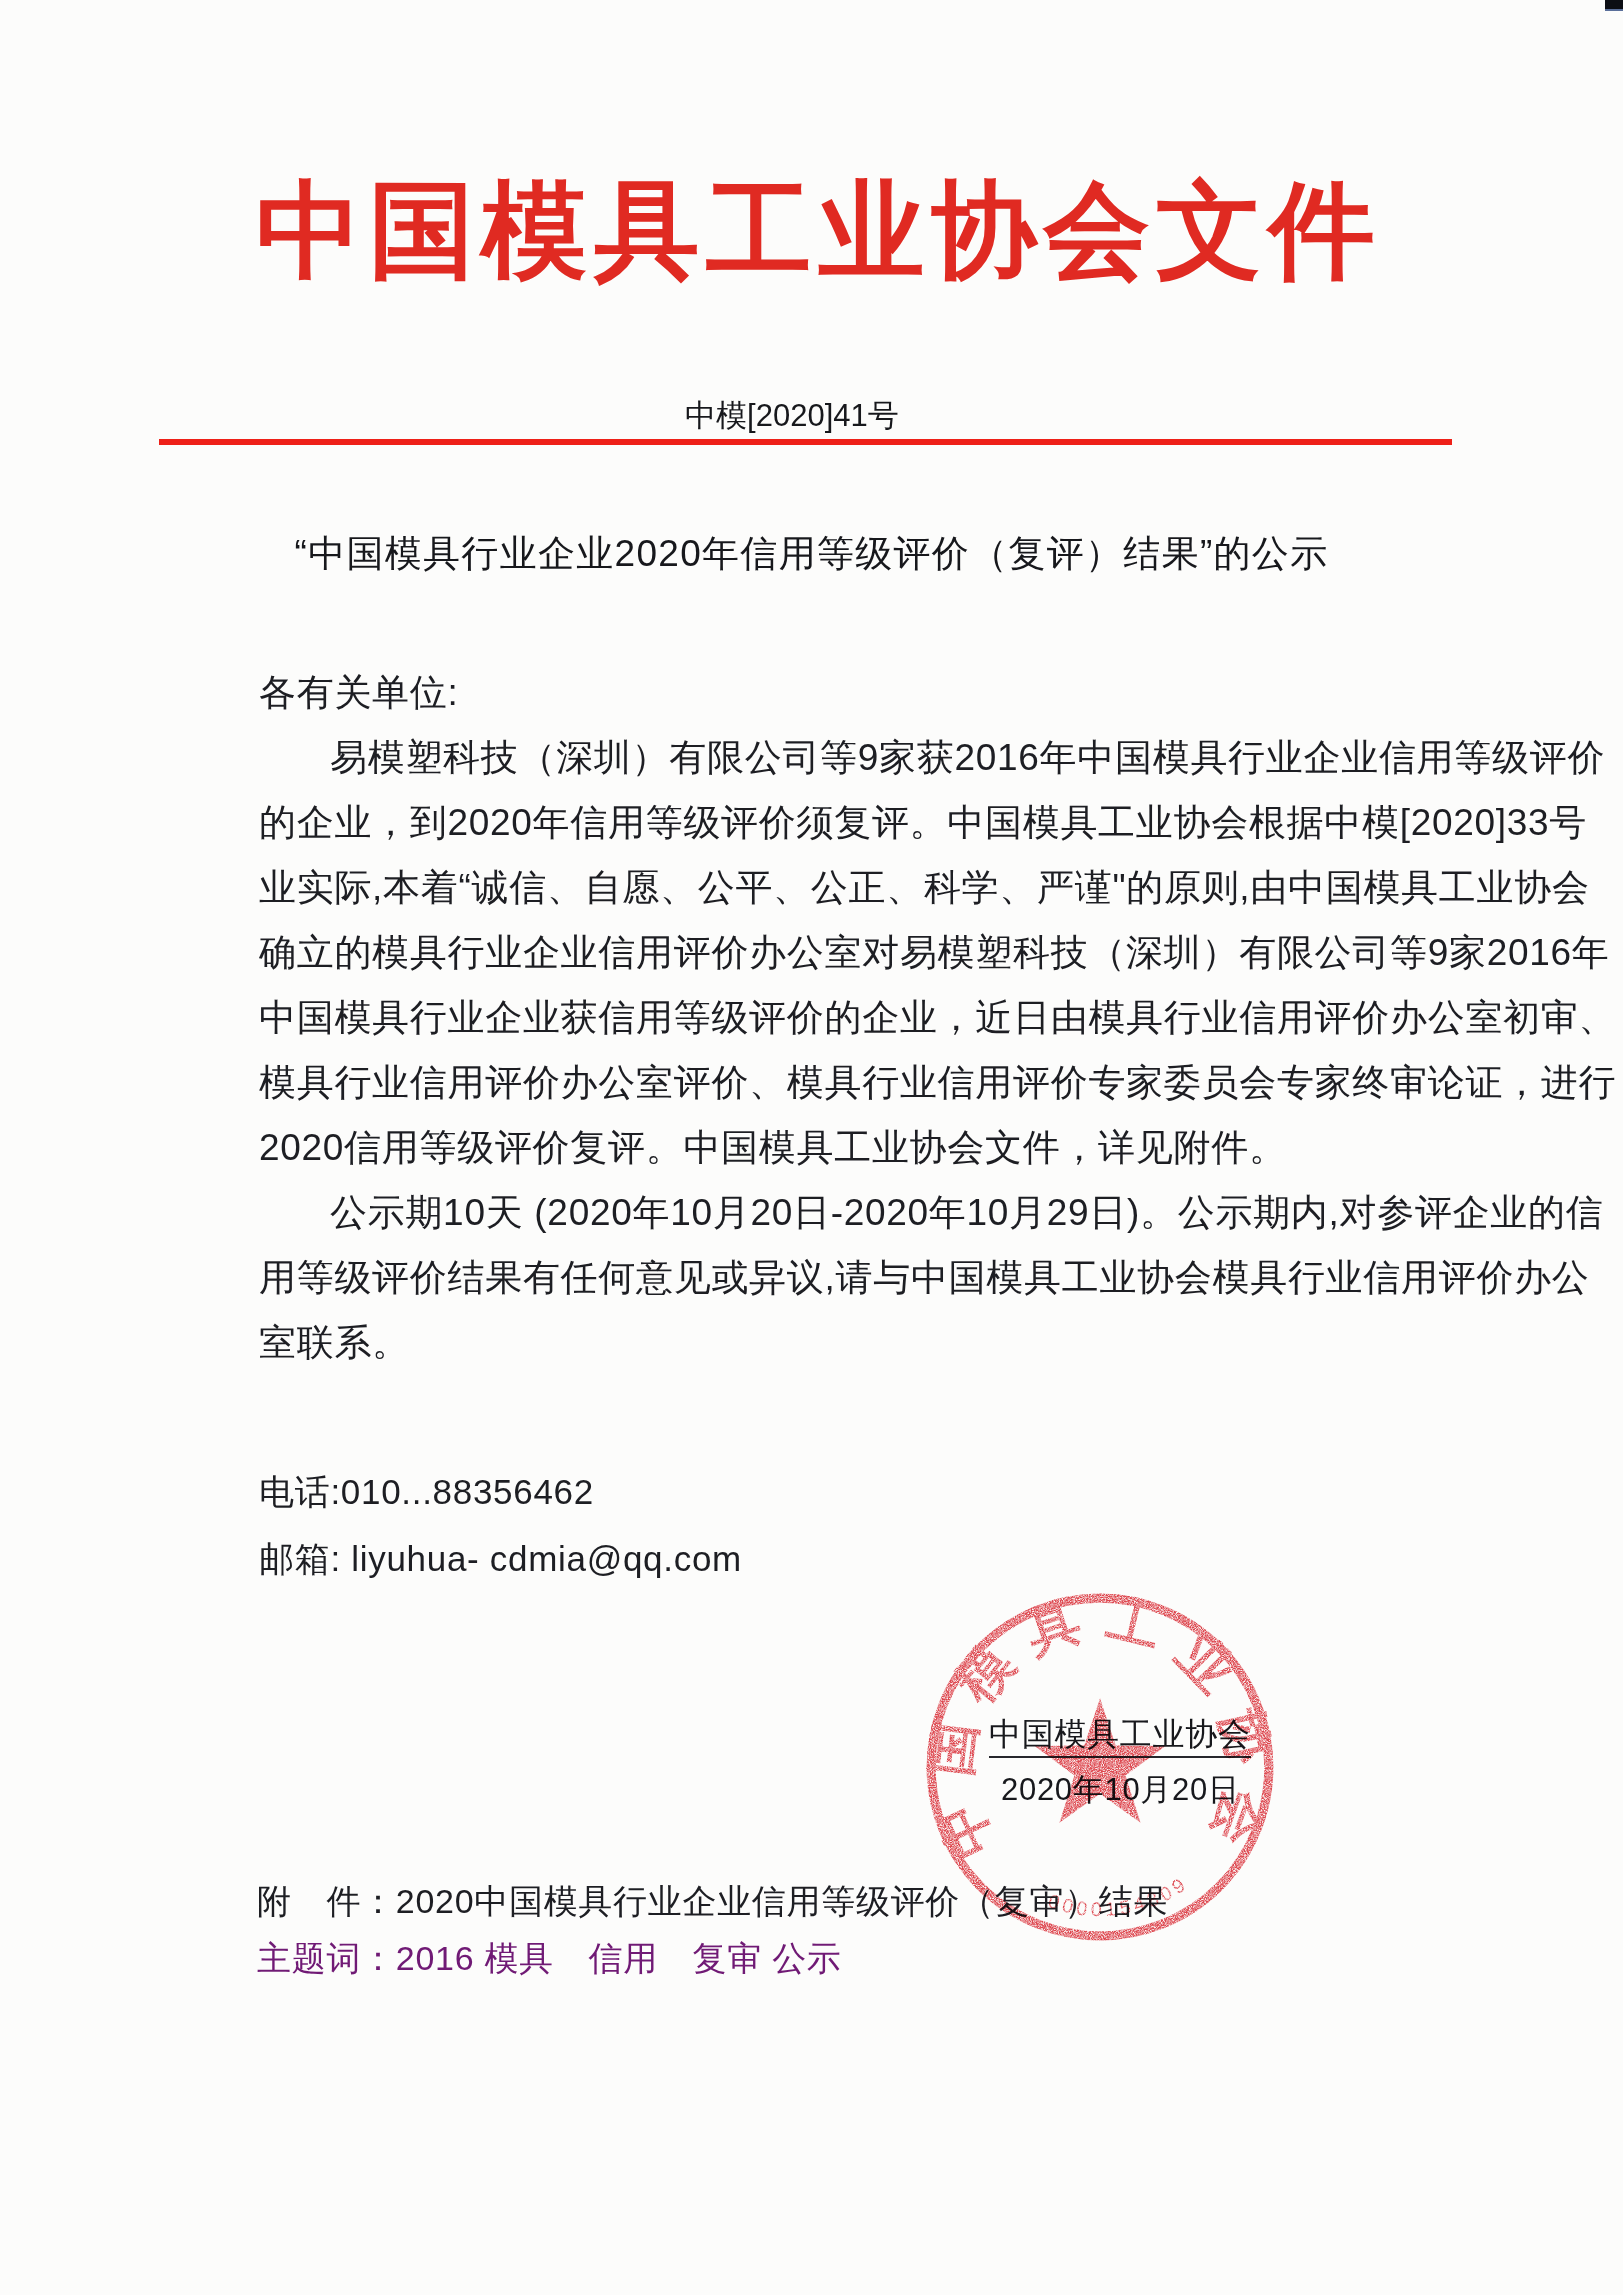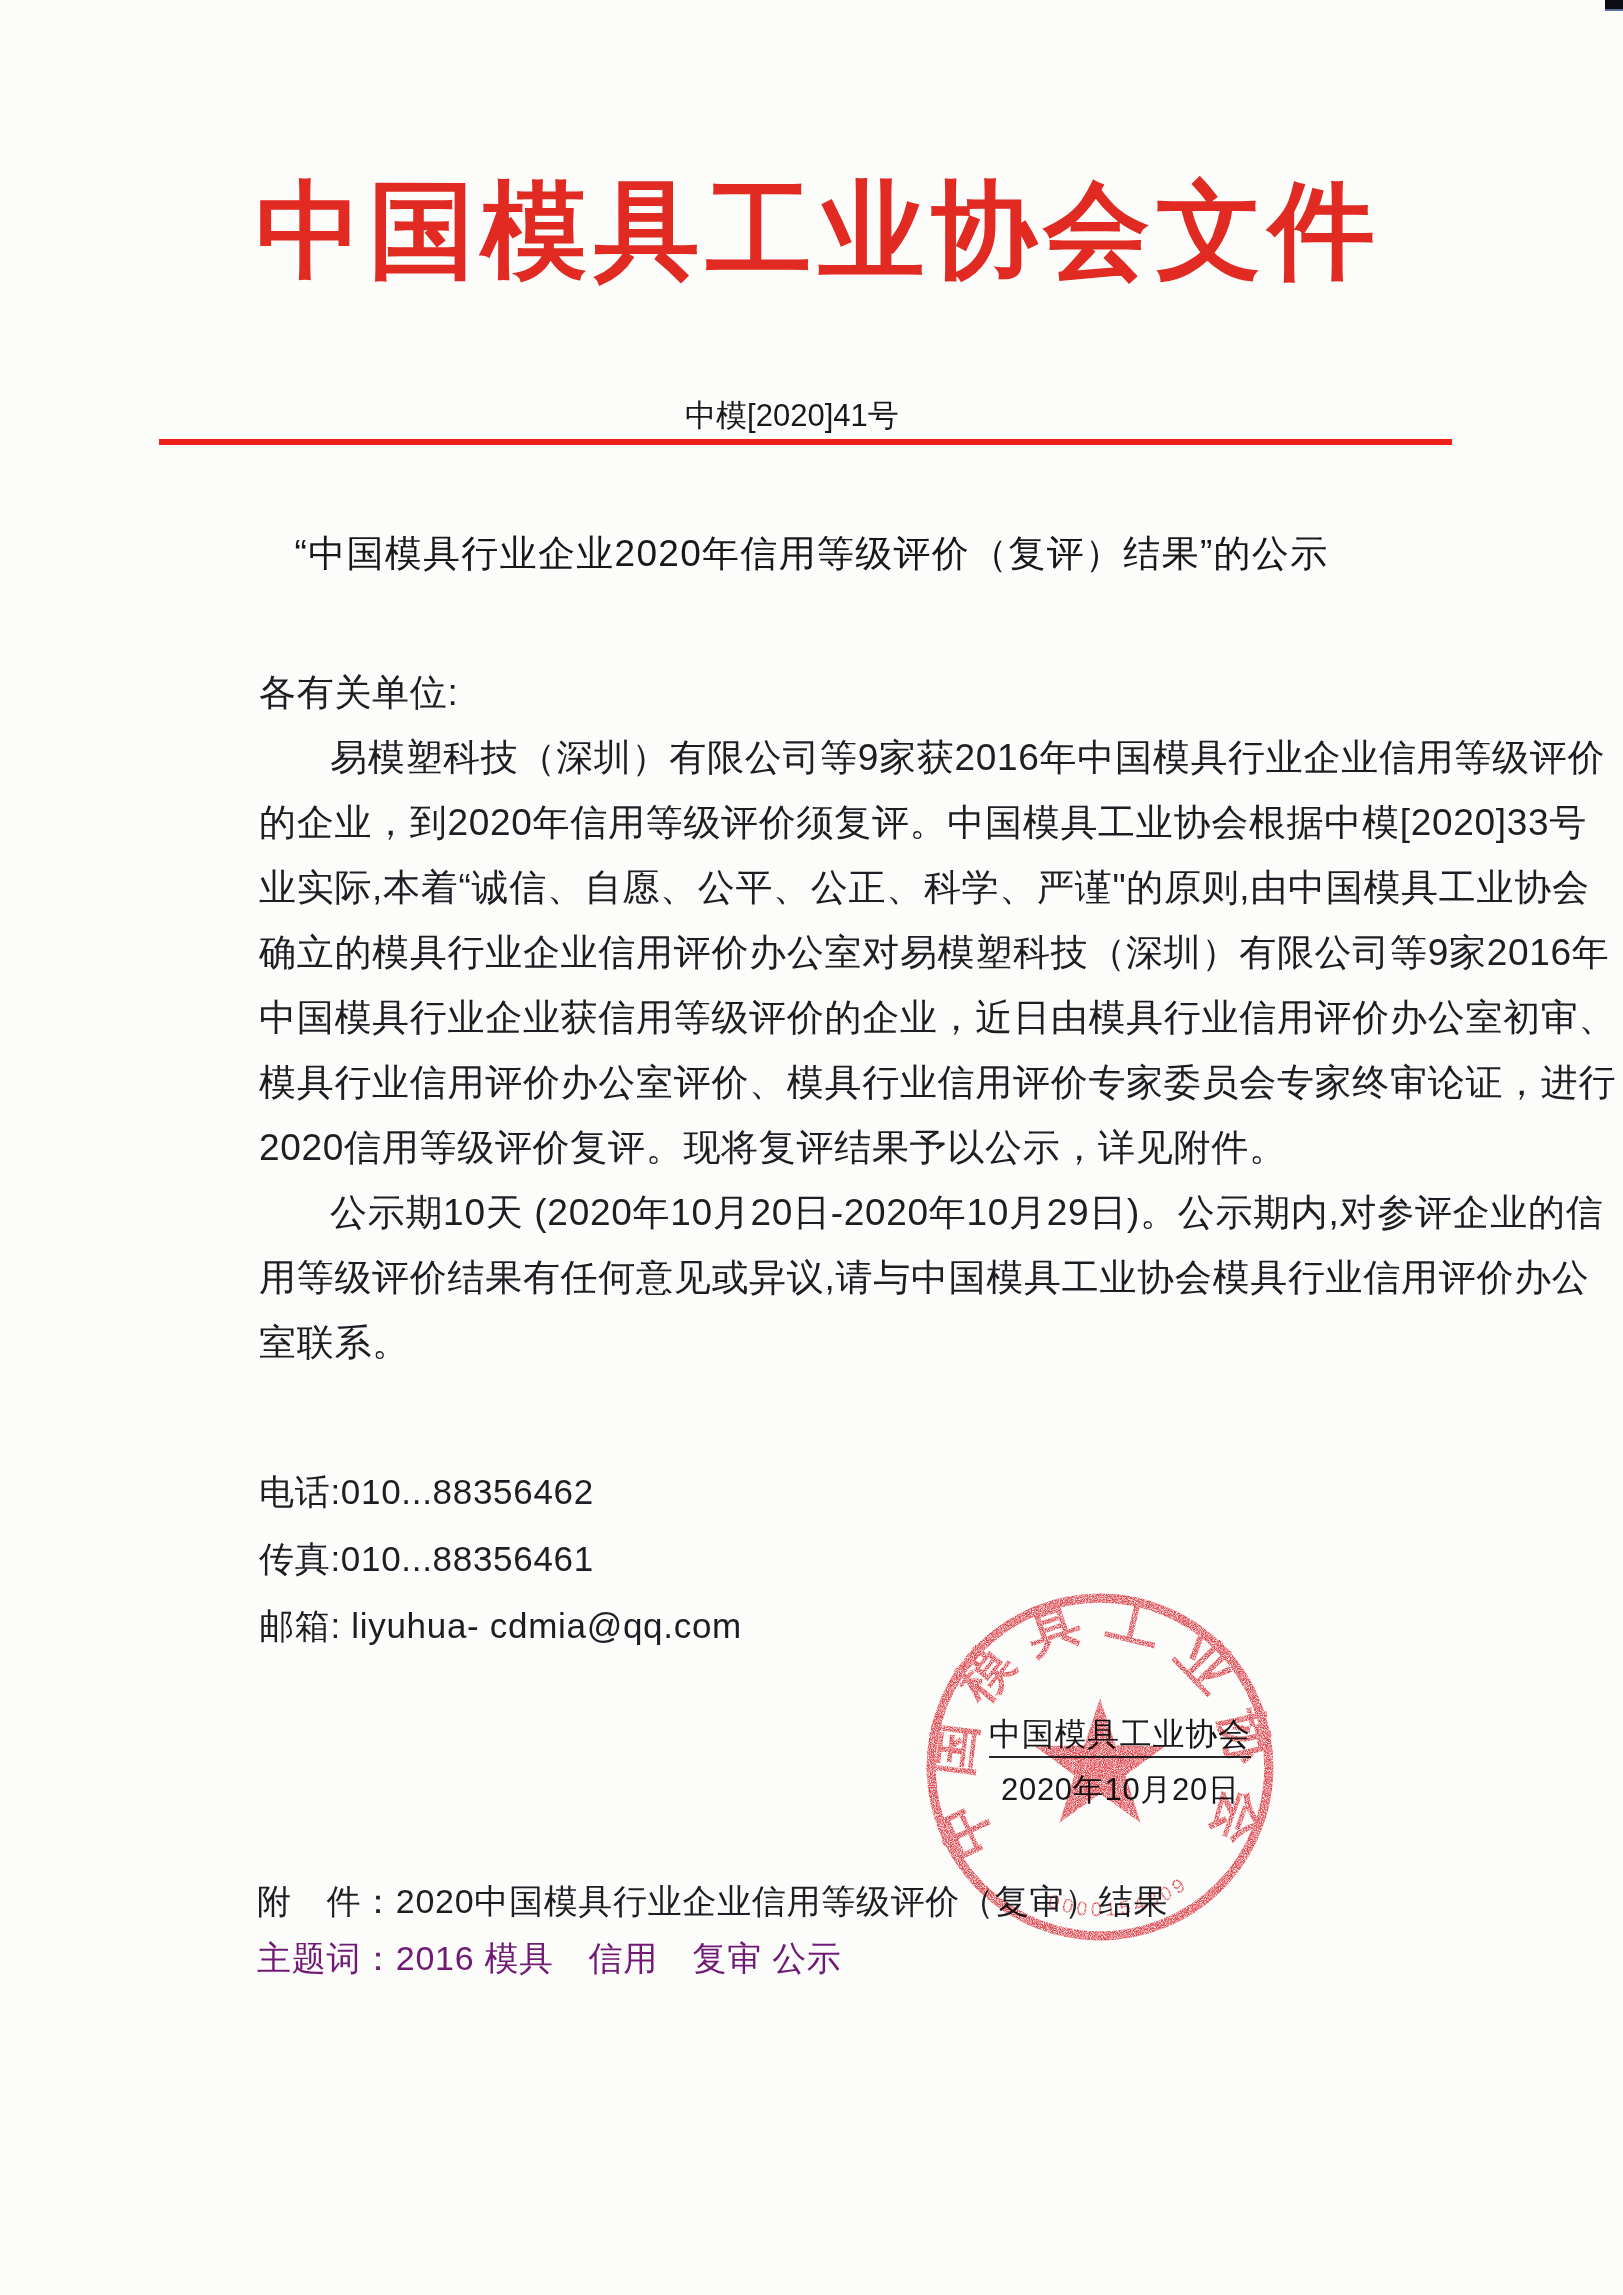--- a/index.html
+++ b/index.html
@@ -78,29 +78,28 @@
 <div class="abs ntitle">“中国模具行业企业2020年信用等级评价（复评）结果”的公示</div>
 
 <div class="abs bodyblock">
   <div class="bline">各有关单位:</div>
   <div class="bline ind">易模塑科技（深圳）有限公司等9家获2016年中国模具行业企业信用等级评价</div>
   <div class="bline">的企业，到2020年信用等级评价须复评。中国模具工业协会根据中模[2020]33号</div>
   <div class="bline">业实际,本着“诚信、自愿、公平、公正、科学、严谨"的原则,由中国模具工业协会</div>
   <div class="bline">确立的模具行业企业信用评价办公室对易模塑科技（深圳）有限公司等9家2016年</div>
   <div class="bline">中国模具行业企业获信用等级评价的企业，近日由模具行业信用评价办公室初审、</div>
   <div class="bline">模具行业信用评价办公室评价、模具行业信用评价专家委员会专家终审论证，进行</div>
-  <div class="bline">2020信用等级评价复评。现将复评结果予以公示，详见附件。</div>
+  <div class="bline">2020信用等级评价复评。中国模具工业协会文件，详见附件。</div>
   <div class="bline ind">公示期10天 (2020年10月20日-2020年10月29日)。公示期内,对参评企业的信</div>
   <div class="bline">用等级评价结果有任何意见或异议,请与中国模具工业协会模具行业信用评价办公</div>
   <div class="bline">室联系。</div>
 </div>
 
 <div class="abs contactblock">
   <div class="cline">电话:010...88356462</div>
-  <div class="cline">传真:010...88356461</div>
   <div class="cline">邮箱: liyuhua- cdmia@qq.com</div>
 </div>
 
 <div class="abs sig-org">中国模具工业协会</div>
 <div class="abs sig-date">2020年10月20日</div>
 
 <div class="abs attach">附　件：2020中国模具行业企业信用等级评价（复审）结果</div>
 <div class="abs keywords">主题词：2016 模具　信用　复审 公示</div>
 
 <div class="abs seal">

